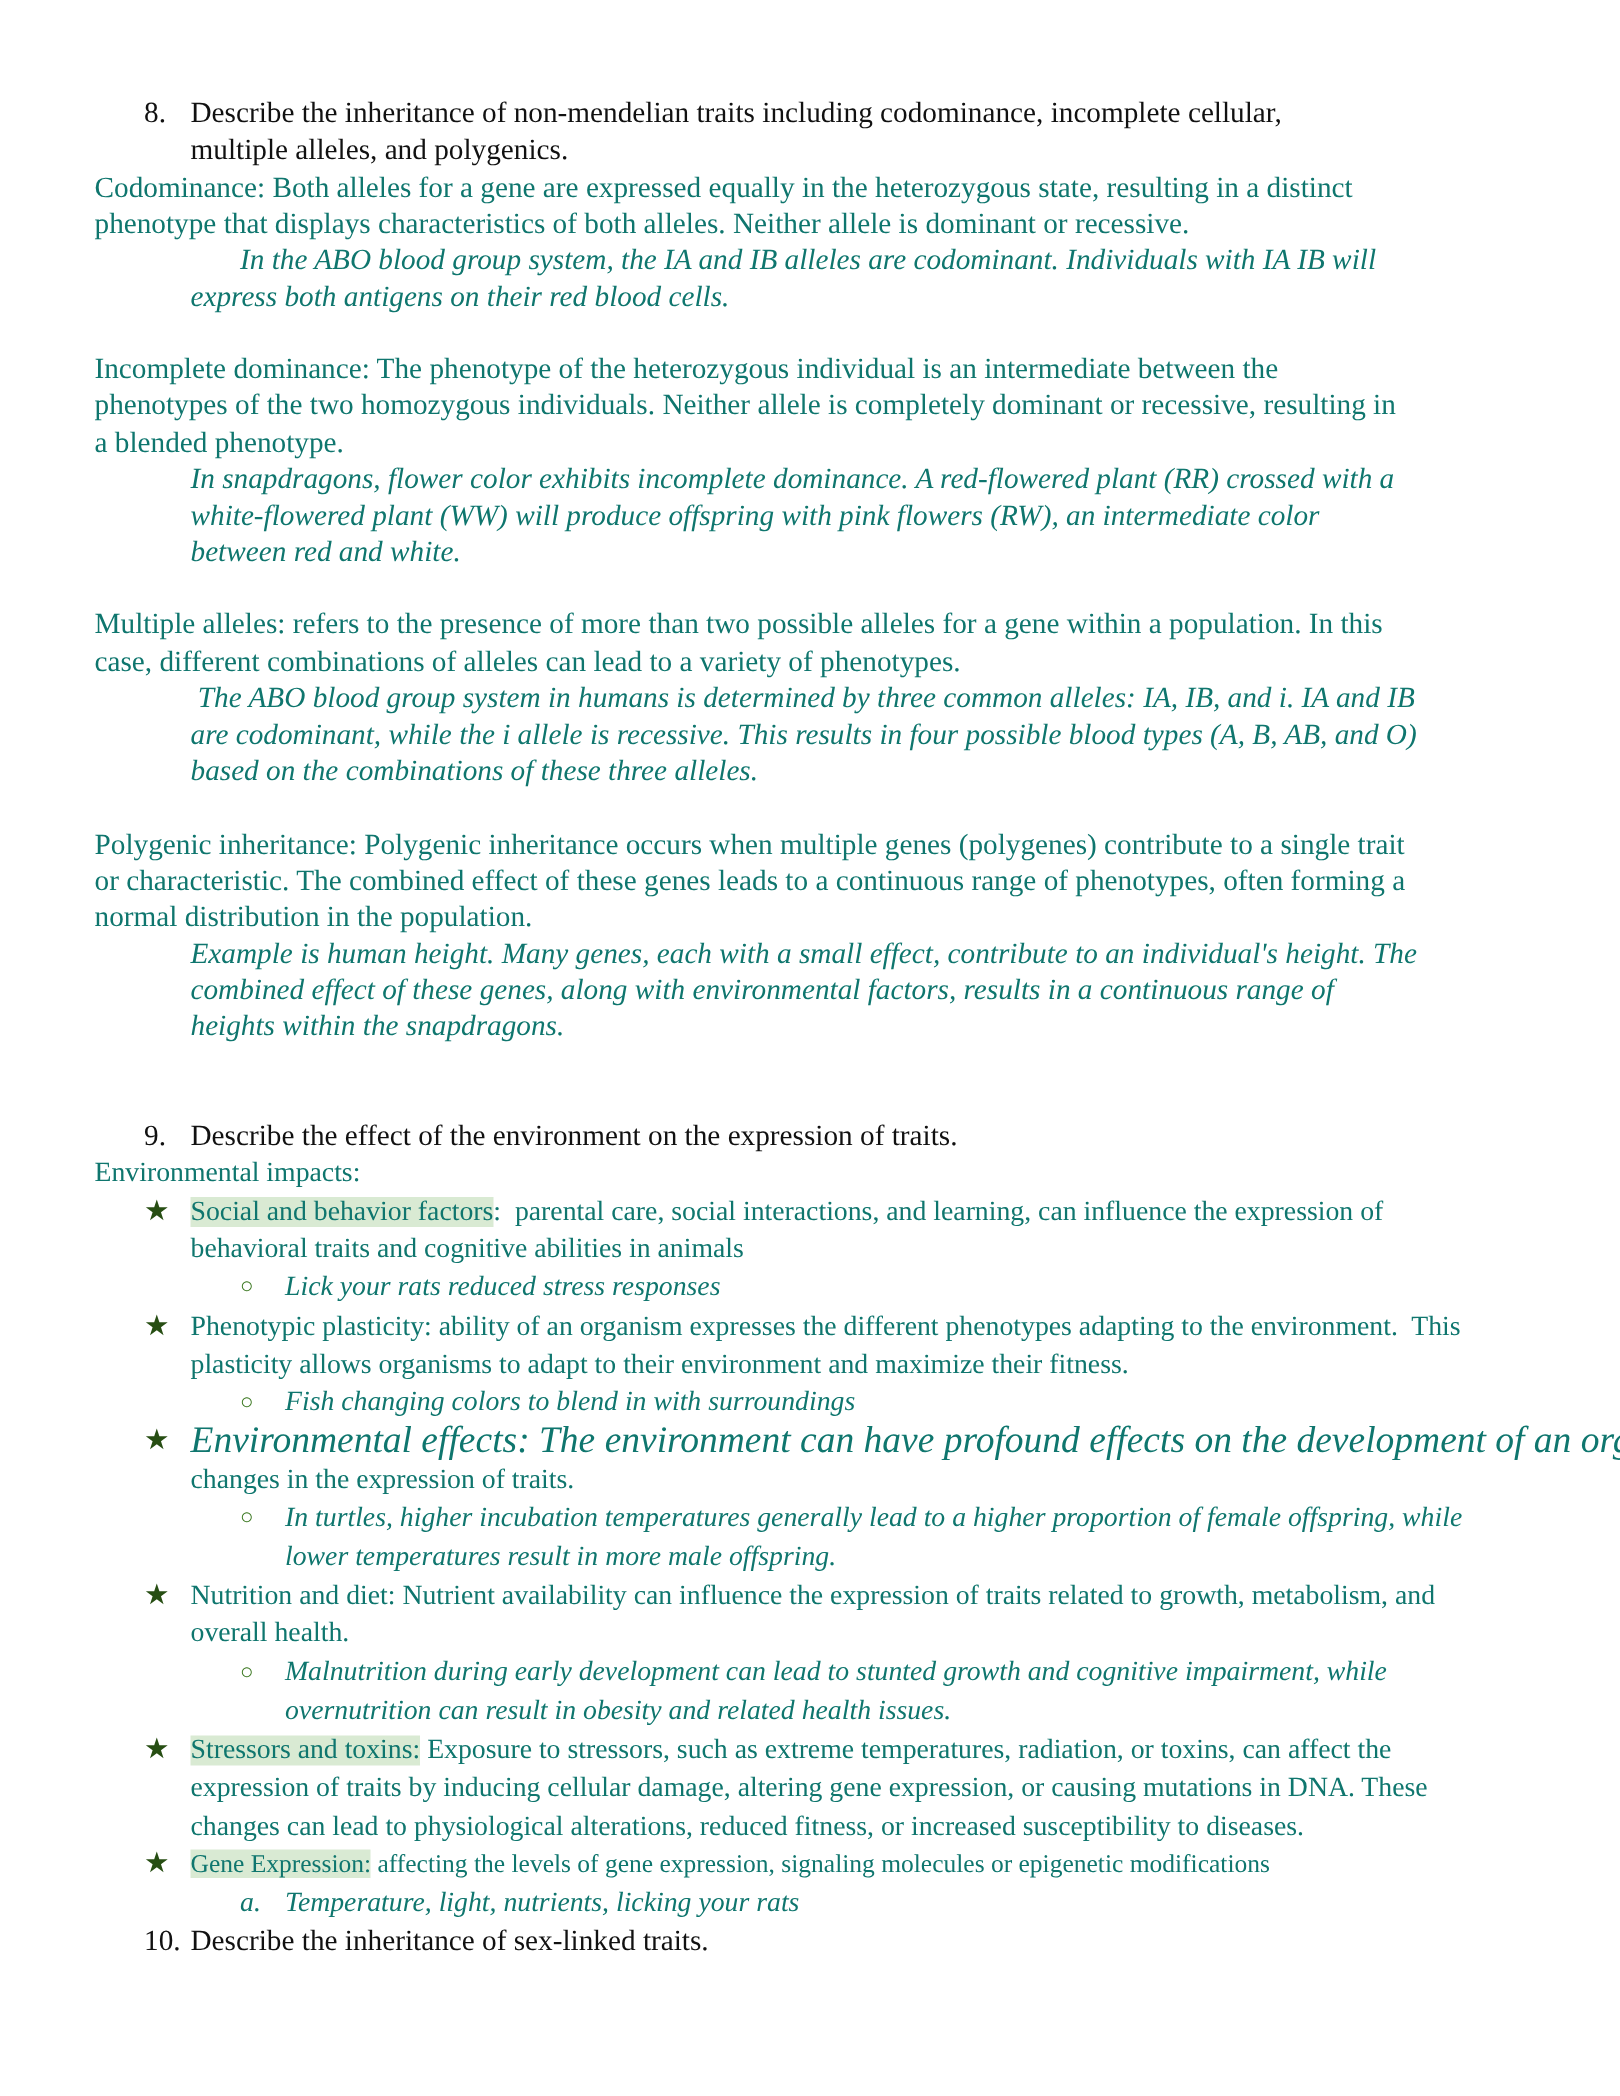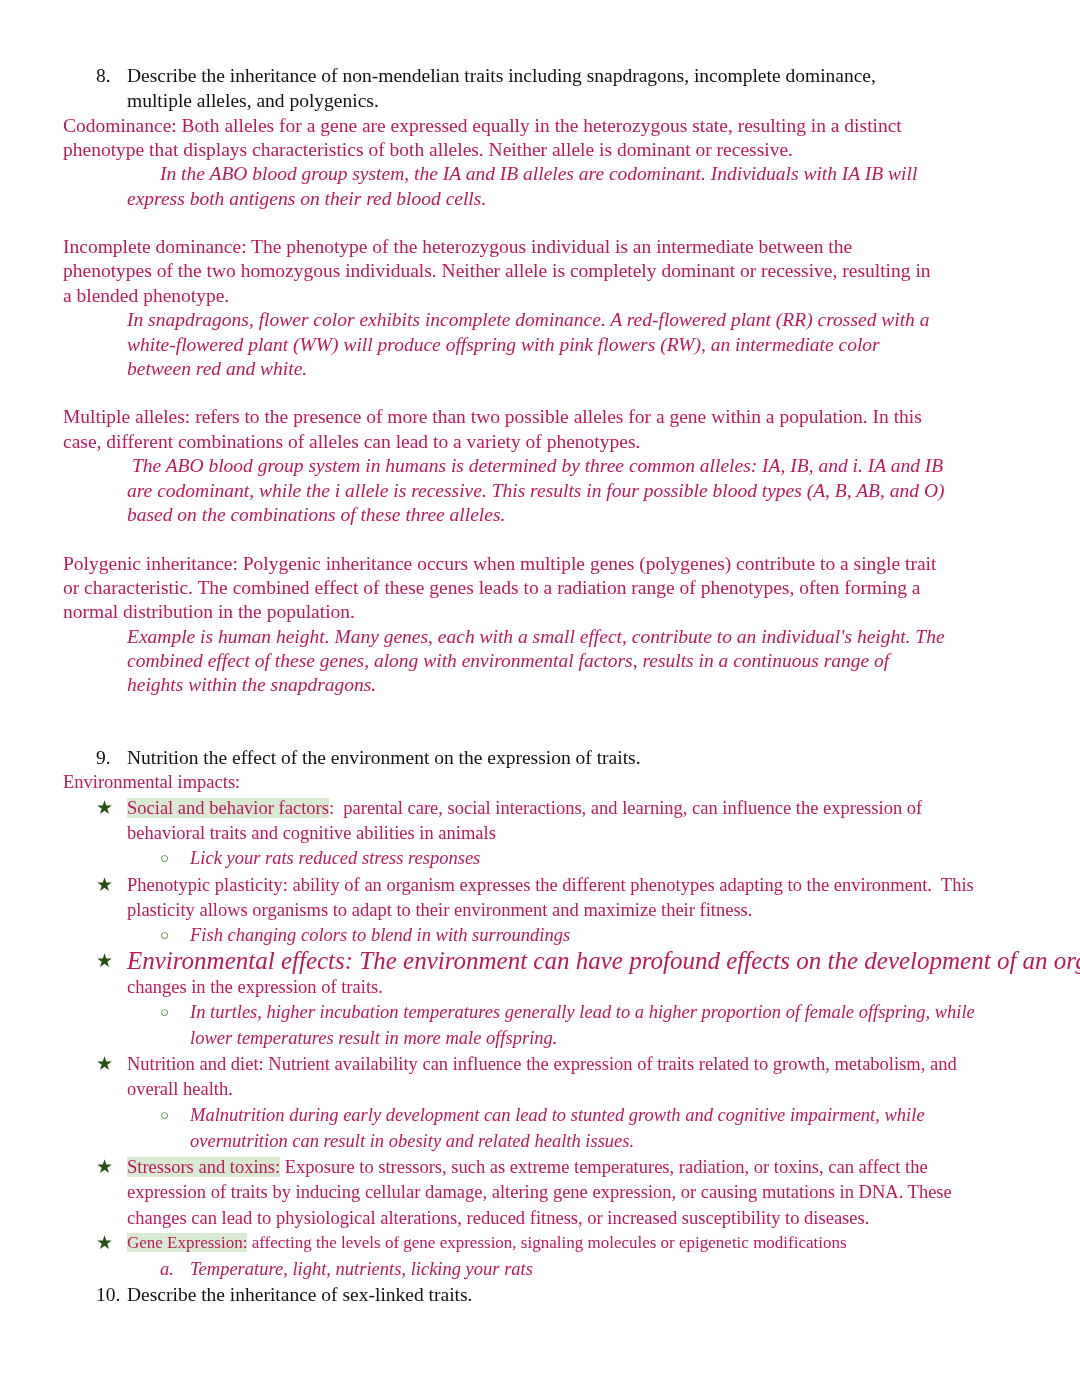--- a/index.html
+++ b/index.html
@@ -4,34 +4,34 @@
 <style>
   html, body { margin: 0; padding: 0; background: #ffffff; }
   body {
     width: 1080px; height: 1397px; overflow: hidden; position: relative;
     font-family: "Liberation Serif", serif;
     font-size: 19.5px;
   }
   .page { position: absolute; left: 0; top: 0; width: 1080px; height: 1397px; }
   .line { position: absolute; white-space: nowrap; line-height: 24px; }
   .black { color: #111111; }
-  .green { color: #be185d; }
+  .green { color: #0f766e; }
   .it { font-style: italic; }
   .hl { background: #d9ead3; }
   .star { position: absolute; color: #274e13; font-size: 19px; line-height: 24px; }
   .circ { position: absolute; color: #38761d; font-size: 15px; line-height: 24px; }
   .num { position: absolute; line-height: 24px; color: #111111; }
 </style>
 </head>
 <body>
 
 <div class="page">
 
   <span class="num" style="left:96px;top:64px;">8.</span>
-  <div class="line black" style="left:127px;top:64px;">Describe the inheritance of non-mendelian traits including snapdragons, incomplete dominance,</div>
+  <div class="line black" style="left:127px;top:64px;">Describe the inheritance of non-mendelian traits including codominance, incomplete cellular,</div>
   <div class="line black" style="left:127px;top:89px;">multiple alleles, and polygenics.</div>
 
   <div class="line green" style="left:63px;top:114px;">Codominance: Both alleles for a gene are expressed equally in the heterozygous state, resulting in a distinct</div>
   <div class="line green" style="left:63px;top:138px;">phenotype that displays characteristics of both alleles. Neither allele is dominant or recessive.</div>
   <div class="line green it" style="left:127px;top:162px;margin-left:33px;">In the ABO blood group system, the IA and IB alleles are codominant. Individuals with IA IB will</div>
   <div class="line green it" style="left:127px;top:187px;">express both antigens on their red blood cells.</div>
 
   <div class="line green" style="left:63px;top:235px;">Incomplete dominance: The phenotype of the heterozygous individual is an intermediate between the</div>
   <div class="line green" style="left:63px;top:259px;">phenotypes of the two homozygous individuals. Neither allele is completely dominant or recessive, resulting in</div>
   <div class="line green" style="left:63px;top:284px;">a blended phenotype.</div>
@@ -39,28 +39,28 @@
   <div class="line green it" style="left:127px;top:333px;">white-flowered plant (WW) will produce offspring with pink flowers (RW), an intermediate color</div>
   <div class="line green it" style="left:127px;top:357px;">between red and white.</div>
 
   <div class="line green" style="left:63px;top:405px;">Multiple alleles: refers to the presence of more than two possible alleles for a gene within a population. In this</div>
   <div class="line green" style="left:63px;top:430px;">case, different combinations of alleles can lead to a variety of phenotypes.</div>
   <div class="line green it" style="left:127px;top:454px;white-space:pre;"> The ABO blood group system in humans is determined by three common alleles: IA, IB, and i. IA and IB</div>
   <div class="line green it" style="left:127px;top:479px;">are codominant, while the i allele is recessive. This results in four possible blood types (A, B, AB, and O)</div>
   <div class="line green it" style="left:127px;top:503px;">based on the combinations of these three alleles.</div>
 
   <div class="line green" style="left:63px;top:552px;">Polygenic inheritance: Polygenic inheritance occurs when multiple genes (polygenes) contribute to a single trait</div>
-  <div class="line green" style="left:63px;top:576px;">or characteristic. The combined effect of these genes leads to a radiation range of phenotypes, often forming a</div>
+  <div class="line green" style="left:63px;top:576px;">or characteristic. The combined effect of these genes leads to a continuous range of phenotypes, often forming a</div>
   <div class="line green" style="left:63px;top:600px;">normal distribution in the population.</div>
   <div class="line green it" style="left:127px;top:625px;">Example is human height. Many genes, each with a small effect, contribute to an individual's height. The</div>
   <div class="line green it" style="left:127px;top:649px;">combined effect of these genes, along with environmental factors, results in a continuous range of</div>
   <div class="line green it" style="left:127px;top:673px;">heights within the snapdragons.</div>
 
   <span class="num" style="left:96px;top:746px;">9.</span>
-  <div class="line black" style="left:127px;top:746px;">Nutrition the effect of the environment on the expression of traits.</div>
+  <div class="line black" style="left:127px;top:746px;">Describe the effect of the environment on the expression of traits.</div>
   <div class="line green" style="left:63px;top:770px;font-size:18.5px;">Environmental impacts:</div>
 
   <span class="star" style="left:96px;top:796px;">★</span>
   <div class="line green" style="left:127px;top:796px;font-size:18.5px;white-space:pre;"><span class="hl">Social and behavior factors</span><span>:  parental care, social interactions, and learning, can influence the expression of</span></div>
   <div class="line green" style="left:127px;top:821px;font-size:18.5px;">behavioral traits and cognitive abilities in animals</div>
   <span class="circ" style="left:160px;top:846px;">○</span>
   <div class="line green it" style="left:190px;top:846px;font-size:18.5px;">Lick your rats reduced stress responses</div>
 
   <span class="star" style="left:96px;top:873px;">★</span>
   <div class="line green" style="left:127px;top:898px;font-size:18.5px;">plasticity allows organisms to adapt to their environment and maximize their fitness.</div>

